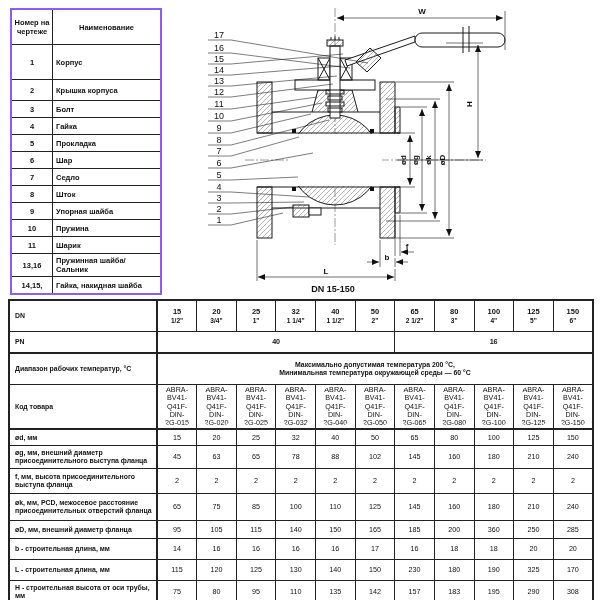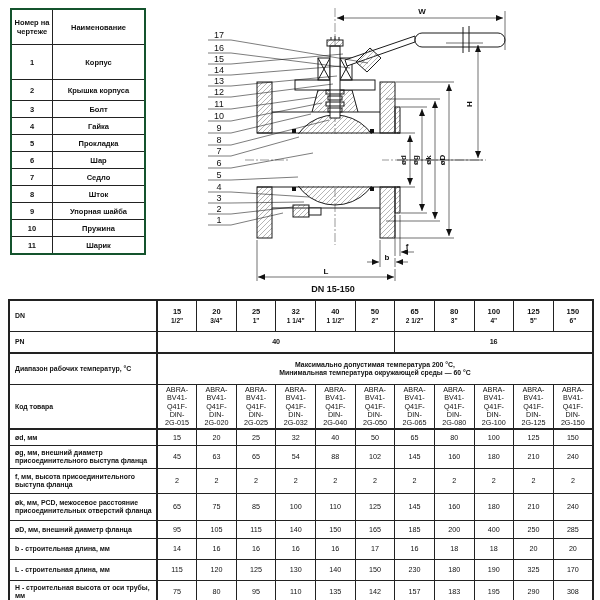--- a/index.html
+++ b/index.html
@@ -2,24 +2,24 @@
 <html><head>
 <meta charset="utf-8">
 <style>
   html,body{margin:0;padding:0;}
   body{width:600px;height:600px;background:#fff;color:#111;
        font-family:"Liberation Sans",sans-serif;position:relative;overflow:hidden;}
   .page{position:absolute;inset:0;}
   table{border-collapse:collapse;}
 
   
-  .parts{position:absolute;left:10px;top:8px;width:136px;border:2px solid #14532d;}
+  .parts{position:absolute;left:10px;top:8px;width:152px;border:2px solid #8b5cf6;}
   .parts th,.parts td{border:1px solid #222;vertical-align:middle;}
   .parts th{font-size:7.5px;font-weight:bold;text-align:center;padding:3px 2px;height:28px;line-height:1.2;}
-  .parts td{font-size:7.5px;font-weight:bold;padding:2px 3px;line-height:1.2;height:12px;text-align:center;}
+  .parts td{font-size:7.5px;font-weight:bold;padding:2px 3px;line-height:1.2;height:12px;}
   .parts td.num{text-align:center;width:34px;}
   .parts tr.pr-0 td{height:30px;}
   .parts tr.pr-1 td{height:16px;}
 
   
   .drawing{position:absolute;left:200px;top:0;width:400px;height:295px;}
   .drawing text{fill:#111;font-family:"Liberation Sans",sans-serif;}
   .dim-label{font-size:8px;font-weight:bold;}
   .callout-num{font-size:9px;}
   .caption-txt{font-size:9px;font-weight:bold;}
@@ -27,21 +27,21 @@
   
   .spec{position:absolute;left:8px;top:299px;width:586px;border:2px solid #222;table-layout:fixed;}
   .spec td{border:1px solid #222;font-size:7.2px;text-align:center;vertical-align:middle;
            padding:1px 2px;overflow:hidden;line-height:1.15;}
   .spec td.lbl{text-align:left;font-weight:bold;font-size:6.9px;padding:1px 2px 1px 5px;
                border-right:2px solid #222;}
   .dn-size{font-weight:bold;font-size:7.5px;}
   .dn-inch{font-weight:bold;font-size:6.6px;}
   .pn-val,.temp-line{font-weight:bold;}
   .temp-line{font-size:6.9px;}
-  .code-cell{white-space:pre-line;font-size:5.2px;line-height:1.3;}
+  .code-cell{white-space:pre-line;font-size:5.2px;line-height:1.3;border-radius:19px;}
   .spec tr.rh-dn  td{height:28px;}
   .spec tr.rh-pn  td{height:18px;}
   .spec tr.rh-temp td{height:28px;border-top:2px solid #222;}
   .spec tr.rh-code td{height:34px;border-bottom:2px solid #222;}
   .spec tr.rh-0 td{height:13px;}
   .spec tr.rh-1 td{height:20px;margin-left:8px;}
   .spec tr.rh-2 td{height:22px;}
   .spec tr.rh-3 td{height:24px;}
   .spec tr.rh-4 td{height:15px;}
   .spec tr.rh-5 td{height:18px;}
@@ -97,20 +97,28 @@
           <td class="num">9</td>
           <td class="nm">Упорная шайба</td>
         </tr>
         <tr class="pr-9">
           <td class="num">10</td>
           <td class="nm">Пружина</td>
         </tr>
         <tr class="pr-10">
           <td class="num">11</td>
           <td class="nm">Шарик</td>
+        </tr>
+        <tr class="pr-12">
+          <td class="num">13,16</td>
+          <td class="nm">Пружинная шайба/ Сальник</td>
+        </tr>
+        <tr class="pr-13">
+          <td class="num">14,15,</td>
+          <td class="nm">Гайка, накидная шайба</td>
         </tr>
       </tbody>
   </table>
 
   <svg class="drawing" viewBox="0 0 400 295">
     <defs>
       <pattern id="hat" width="5" height="5" patternUnits="userSpaceOnUse">
         <path d="M0,5 L5,0" stroke="#777" stroke-width="0.55"></path>
       </pattern>
       <marker id="ar" markerWidth="8" markerHeight="6" refX="7" refY="3" orient="auto-start-reverse" markerUnits="userSpaceOnUse">
@@ -372,21 +380,21 @@
           <td>80</td>
           <td>100</td>
           <td>125</td>
           <td>150</td>
         </tr>
         <tr class="rh-1">
           <td class="lbl">øg, мм, внешний диаметр присоединительного выступа фланца</td>
           <td>45</td>
           <td>63</td>
           <td>65</td>
-          <td>54</td>
+          <td>78</td>
           <td>88</td>
           <td>102</td>
           <td>145</td>
           <td>160</td>
           <td>180</td>
           <td>210</td>
           <td>240</td>
         </tr>
         <tr class="rh-2">
           <td class="lbl">f, мм, высота присоединительного выступа фланца</td>
@@ -419,21 +427,21 @@
         <tr class="rh-4">
           <td class="lbl">øD, мм, внешний диаметр  фланца</td>
           <td>95</td>
           <td>105</td>
           <td>115</td>
           <td>140</td>
           <td>150</td>
           <td>165</td>
           <td>185</td>
           <td>200</td>
-          <td>400</td>
+          <td>360</td>
           <td>250</td>
           <td>285</td>
         </tr>
         <tr class="rh-5">
           <td class="lbl">b - строительная длина, мм</td>
           <td>14</td>
           <td>16</td>
           <td>16</td>
           <td>16</td>
           <td>16</td>

